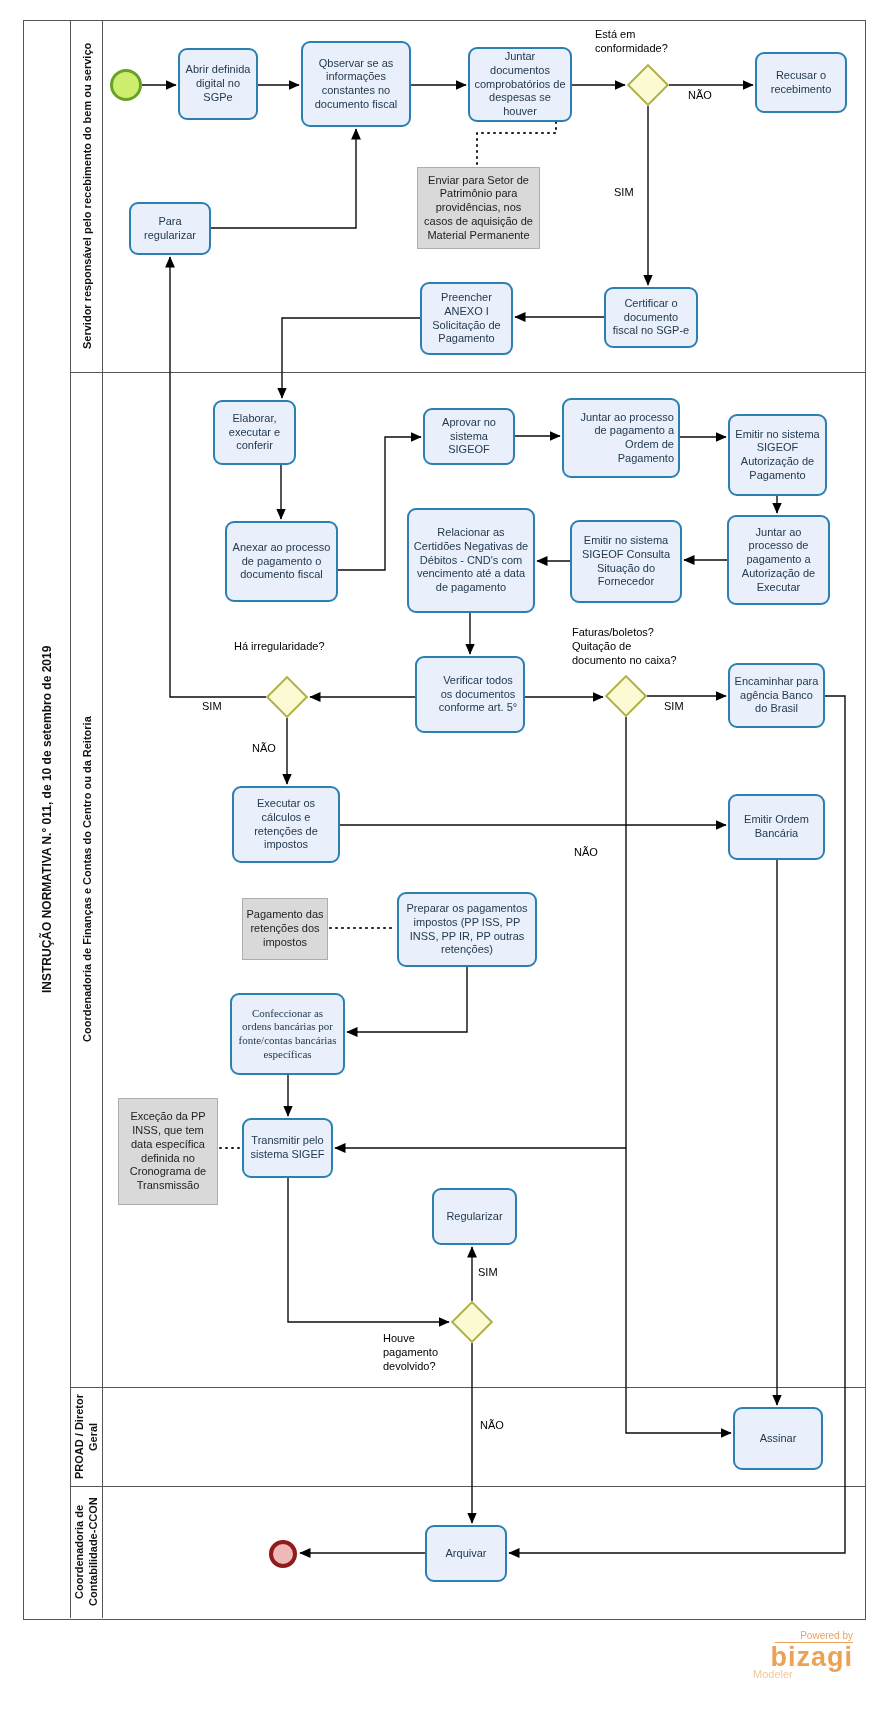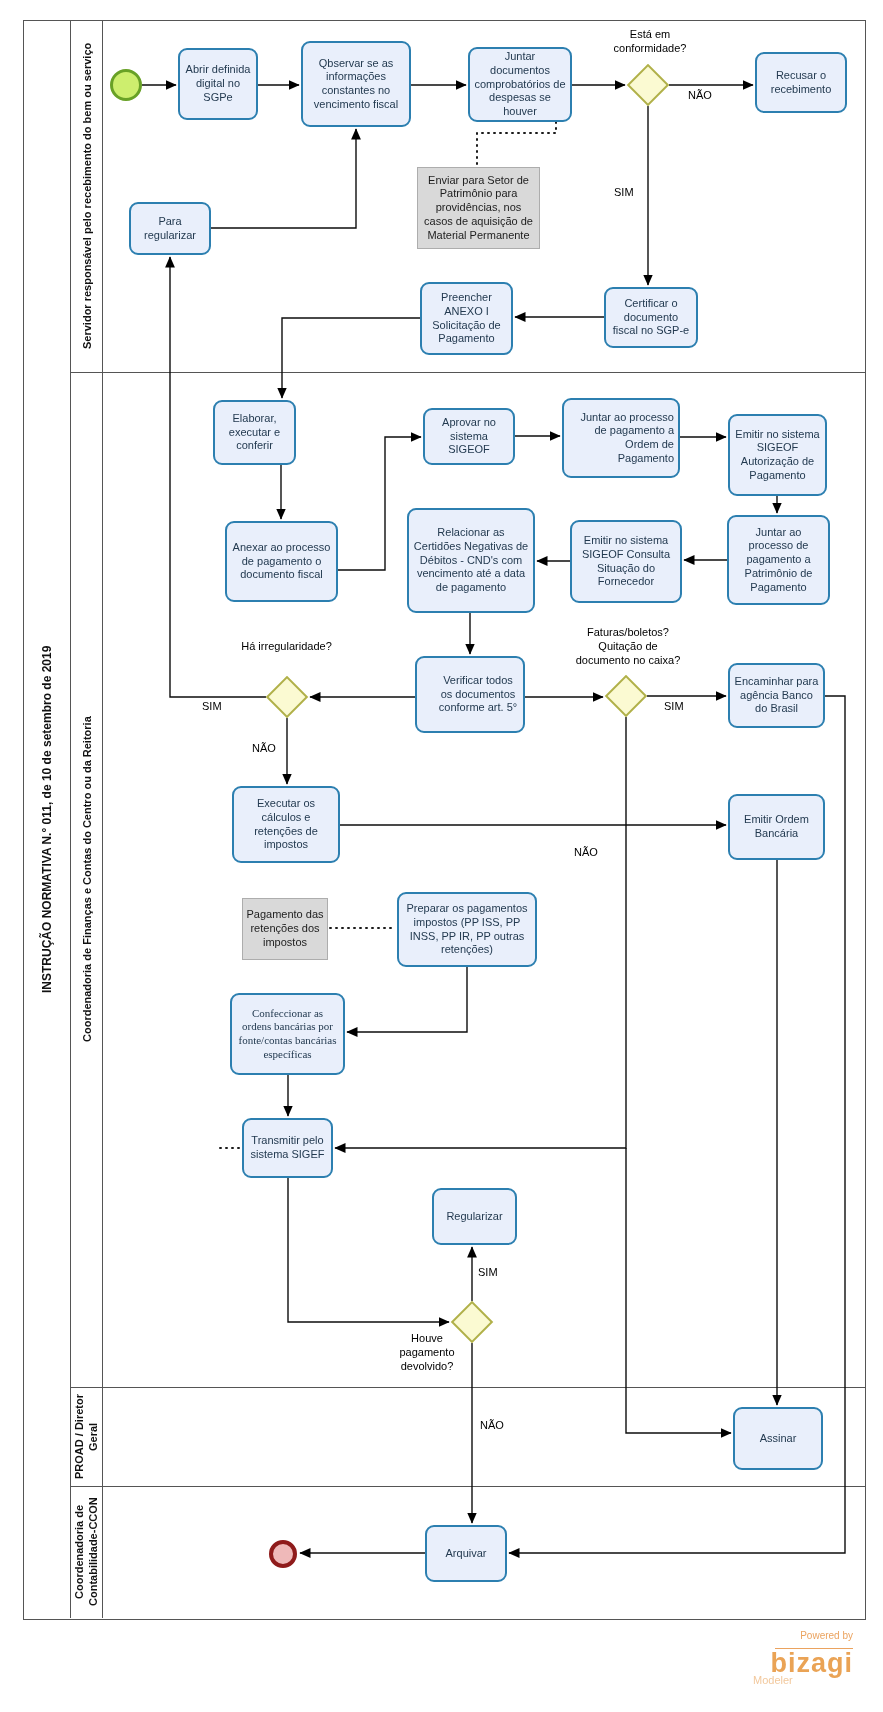--- a/index.html
+++ b/index.html
@@ -18,25 +18,25 @@
         padding:2px 4px;box-sizing:border-box;}
   .annot{position:absolute;display:flex;align-items:center;justify-content:center;
          background:#d9d9d9;border:1px solid #adadad;text-align:center;
          font-size:11px;line-height:1.25;color:#1d1d1d;padding:2px 3px;box-sizing:border-box;}
   .gw{position:absolute;width:30px;height:30px;transform:rotate(45deg);
       background:#fbfad2;border:2px solid #b0b04a;box-sizing:border-box;}
   .event-start{position:absolute;left:110px;top:69px;width:32px;height:32px;
       border-radius:50%;background:#cdee6e;border:3px solid #68a126;box-sizing:border-box;}
   .event-end{position:absolute;left:269px;top:1540px;width:28px;height:28px;
       border-radius:50%;background:#efb9b9;border:4px solid #8f1b1b;box-sizing:border-box;}
-  .elabel{position:absolute;font-size:11px;color:#000;text-align:center;line-height:1.25;}
+  .elabel{position:absolute;font-size:11px;color:#000;line-height:1.25;}
   .edges{position:absolute;left:0;top:0;pointer-events:none;}
   .logo{position:absolute;left:735px;top:1630px;width:118px;}
   .logo .pby{font-size:10px;color:#eba35f;text-align:right;border-bottom:1px solid #eba35f;
-             padding-bottom:7px;width:78px;margin-left:40px;}
+             padding-bottom:1px;width:78px;margin-left:40px;}
   .logo .brand{font-size:27px;font-weight:bold;color:#eaa355;letter-spacing:1px;
                line-height:1.05;text-align:right;}
   .logo .sub{font-size:11px;color:#f2c89c;text-align:left;margin-left:18px;margin-top:-3px;}
 </style>
 </head>
 <body>
 
 <div class="canvas">
 
   <div class="pool-border"></div>
@@ -95,55 +95,56 @@
     </g>
     <g fill="none" stroke="#1a1a1a" stroke-width="2" stroke-linecap="round" stroke-dasharray="1 5">
       <path d="M556,122 V133 H477 V165"></path>
       <path d="M330,928 H395"></path>
       <path d="M220,1148 H240"></path>
     </g>
   </svg>
 
   <div class="event-start"></div>
   <div class="task" style="left:178px;top:48px;width:80px;height:72px;">Abrir definida digital no SGPe</div>
-  <div class="task" style="left:301px;top:41px;width:110px;height:86px;">Qbservar se as informações constantes no vencimento fiscal</div>
+  <div class="task" style="left:301px;top:41px;width:110px;height:86px;">Qbservar se as informações constantes no documento fiscal</div>
   <div class="task" style="left:468px;top:47px;width:104px;height:75px;">Juntar documentos comprobatórios de despesas se houver</div>
   <div class="gw" style="left:633px;top:70px;"></div>
   <div class="elabel" style="left:595px;top:28px;width:110px;">Está em conformidade?</div>
   <div class="task" style="left:755px;top:52px;width:92px;height:61px;">Recusar o recebimento</div>
   <div class="elabel" style="left:688px;top:89px;">NÃO</div>
   <div class="elabel" style="left:614px;top:186px;">SIM</div>
   <div class="task" style="left:129px;top:202px;width:82px;height:53px;">Para regularizar</div>
   <div class="annot" style="left:417px;top:167px;width:123px;height:82px;">Enviar para Setor de Patrimônio para providências, nos casos de aquisição de Material Permanente</div>
   <div class="task" style="left:604px;top:287px;width:94px;height:61px;">Certificar o documento fiscal no SGP-e</div>
   <div class="task" style="left:420px;top:282px;width:93px;height:73px;">Preencher ANEXO I Solicitação de Pagamento</div>
 
   <div class="task" style="left:213px;top:400px;width:83px;height:65px;">Elaborar, executar e conferir</div>
   <div class="task" style="left:225px;top:521px;width:113px;height:81px;">Anexar ao processo de pagamento o documento fiscal</div>
   <div class="task" style="left:423px;top:408px;width:92px;height:57px;">Aprovar no sistema SIGEOF</div>
   <div class="task" style="left:562px;top:398px;width:118px;height:80px;text-align:right;">Juntar ao processo de pagamento a Ordem de Pagamento</div>
   <div class="task" style="left:728px;top:414px;width:99px;height:82px;">Emitir no sistema SIGEOF Autorização de Pagamento</div>
-  <div class="task" style="left:727px;top:515px;width:103px;height:90px;">Juntar ao processo de pagamento a Patrimônio de Pagamento</div>
+  <div class="task" style="left:727px;top:515px;width:103px;height:90px;">Juntar ao processo de pagamento a Autorização de Executar</div>
   <div class="task" style="left:570px;top:520px;width:112px;height:83px;">Emitir no sistema SIGEOF Consulta Situação do Fornecedor</div>
   <div class="task" style="left:407px;top:508px;width:128px;height:105px;">Relacionar as Certidões Negativas de Débitos - CND's com vencimento até a data de pagamento</div>
   <div class="gw" style="left:272px;top:682px;"></div>
   <div class="elabel" style="left:234px;top:640px;width:105px;">Há irregularidade?</div>
   <div class="task" style="left:415px;top:656px;width:110px;height:77px;padding-left:20px;">Verificar todos os documentos conforme art. 5°</div>
   <div class="gw" style="left:611px;top:681px;"></div>
   <div class="elabel" style="left:572px;top:626px;width:112px;">Faturas/boletos? Quitação de documento no caixa?</div>
   <div class="task" style="left:728px;top:663px;width:97px;height:65px;">Encaminhar para agência Banco do Brasil</div>
   <div class="elabel" style="left:664px;top:700px;">SIM</div>
   <div class="elabel" style="left:202px;top:700px;">SIM</div>
   <div class="elabel" style="left:252px;top:742px;">NÃO</div>
   <div class="task" style="left:232px;top:786px;width:108px;height:77px;">Executar os cálculos e retenções de impostos</div>
   <div class="task" style="left:728px;top:794px;width:97px;height:66px;">Emitir Ordem Bancária</div>
   <div class="elabel" style="left:574px;top:846px;">NÃO</div>
   <div class="annot" style="left:242px;top:898px;width:86px;height:62px;">Pagamento das retenções dos impostos</div>
   <div class="task" style="left:397px;top:892px;width:140px;height:75px;">Preparar os pagamentos impostos (PP ISS, PP INSS, PP IR, PP outras retenções)</div>
   <div class="task" style="left:230px;top:993px;width:115px;height:82px;font-family:Liberation Serif, serif;">Confeccionar as ordens bancárias por fonte/contas bancárias específicas</div>
+  <div class="annot" style="left:118px;top:1098px;width:100px;height:107px;">Exceção da PP INSS, que tem data específica definida no Cronograma de Transmissão</div>
   <div class="task" style="left:242px;top:1118px;width:91px;height:60px;">Transmitir pelo sistema SIGEF</div>
   <div class="task" style="left:432px;top:1188px;width:85px;height:57px;">Regularizar</div>
   <div class="elabel" style="left:478px;top:1266px;">SIM</div>
   <div class="gw" style="left:457px;top:1307px;"></div>
   <div class="elabel" style="left:383px;top:1332px;width:88px;">Houve pagamento devolvido?</div>
 
   <div class="elabel" style="left:480px;top:1419px;">NÃO</div>
   <div class="task" style="left:733px;top:1407px;width:90px;height:63px;">Assinar</div>
 
   <div class="task" style="left:425px;top:1525px;width:82px;height:57px;">Arquivar</div>

